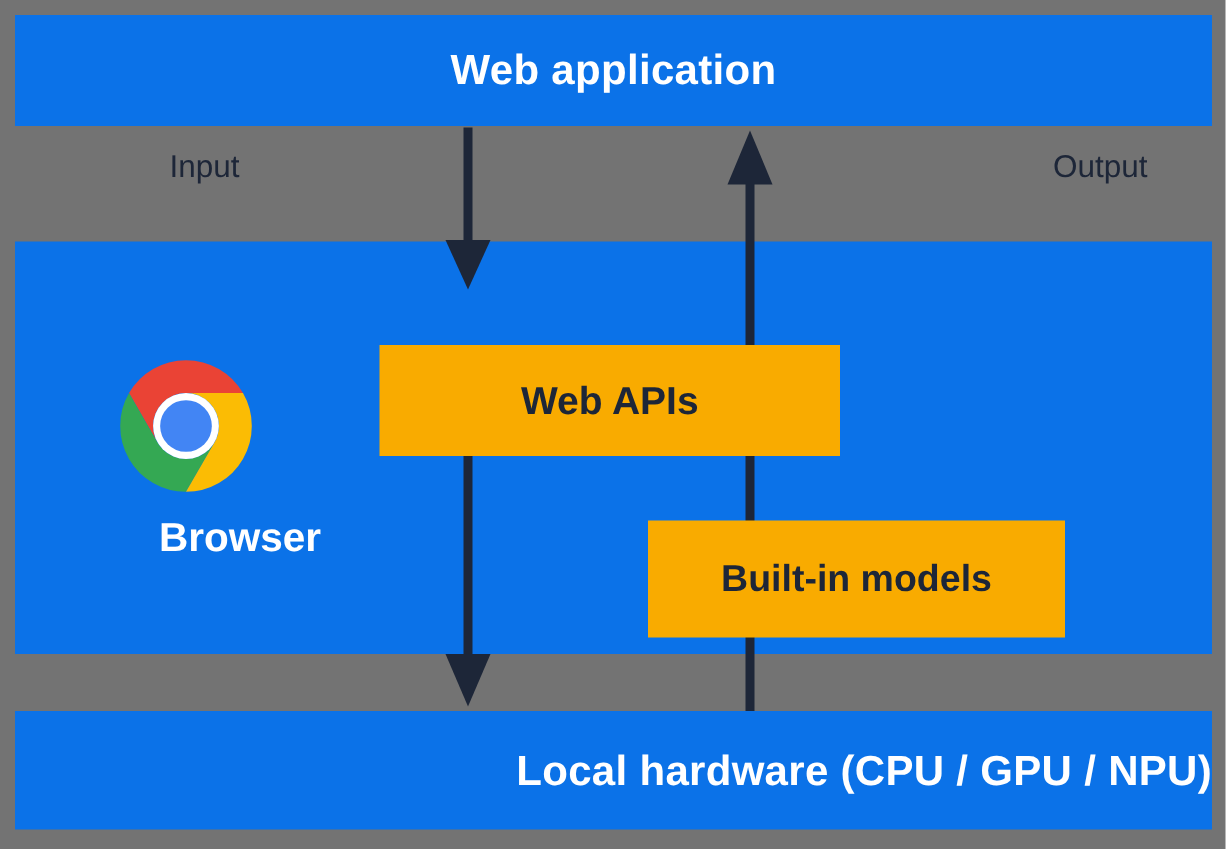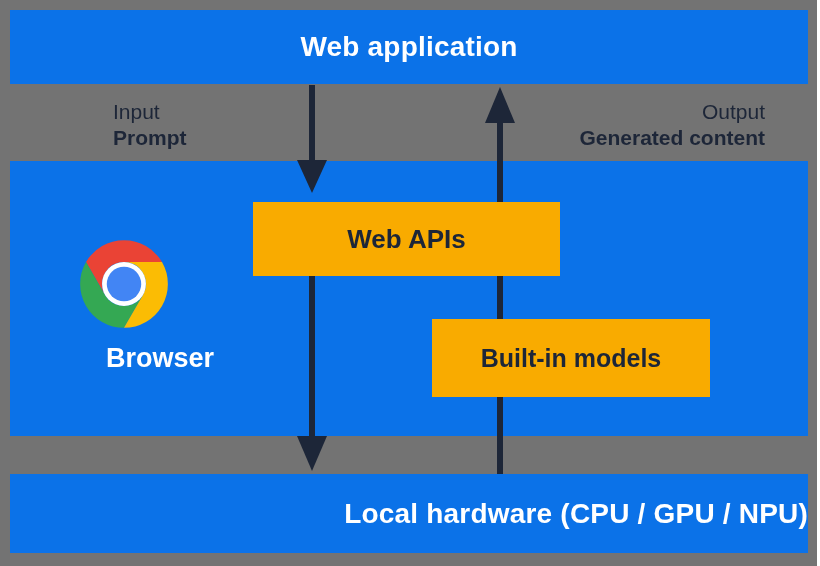--- a/index.html
+++ b/index.html
@@ -56,20 +56,21 @@
   #down-head-1{left:297px;top:160px;}
   #down-shaft-2{left:309px;top:276px;height:161px;}
   #down-head-2{left:297px;top:436px;border-top-width:35px;}
   #up-head{left:485px;top:87px;}
   #up-shaft{left:497px;top:122px;height:352px;}
   .yellow-box{
     position:absolute;
     background:var(--box-yellow,#F9AB00);
     display:flex;flex-direction:column;align-items:center;justify-content:center;
     z-index:2;
+    margin-top:28px;
   }
   #web-apis-box{left:253px;top:202px;width:307px;height:74px;}
   #builtin-box{left:432px;top:319px;width:278px;height:78px;text-align:right;}
   .box-label{font-size:26px;font-weight:700;color:var(--ink,#1D2638);}
   .box-label-line{font-size:25px;font-weight:700;color:var(--ink,#1D2638);line-height:33px;}
   #chrome-logo{position:absolute;left:77px;top:237px;width:94px;height:94px;z-index:2;}
   #browser-label{
     position:absolute;left:34px;top:343px;width:180px;text-align:right;
     font-size:27px;font-weight:700;color:var(--text-on-blue,#fff);z-index:2;
   }
@@ -78,25 +79,23 @@
 <body>
 
 <div class="canvas">
 
   <div class="layer top">
     <span class="bar-title">Web application</span>
   </div>
 
   <div class="io-group input">
     <span class="io-title">Input</span>
-    <span class="io-value">Prompt</span>
   </div>
   <div class="io-group output">
     <span class="io-title">Output</span>
-    <span class="io-value">Generated content</span>
   </div>
 
   <div class="layer middle"></div>
 
   <div class="arrow-shaft" id="down-shaft-1"></div>
   <div class="arrow-head down" id="down-head-1"></div>
   <div class="arrow-shaft" id="down-shaft-2"></div>
   <div class="arrow-head down" id="down-head-2"></div>
   <div class="arrow-head up" id="up-head"></div>
   <div class="arrow-shaft" id="up-shaft"></div>

